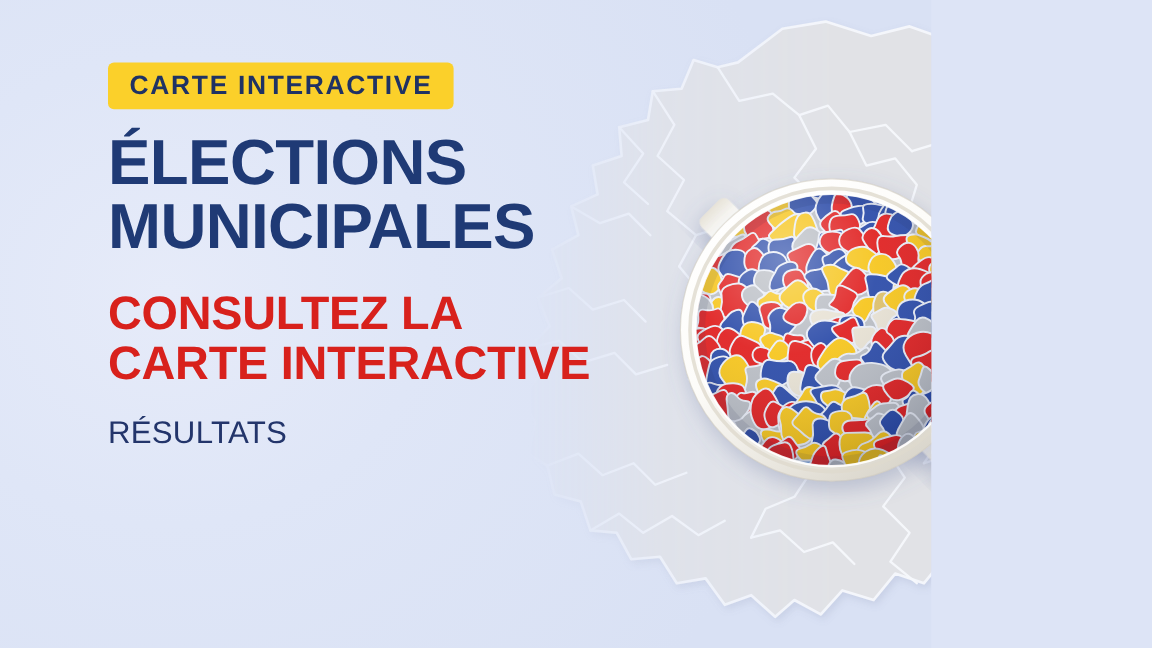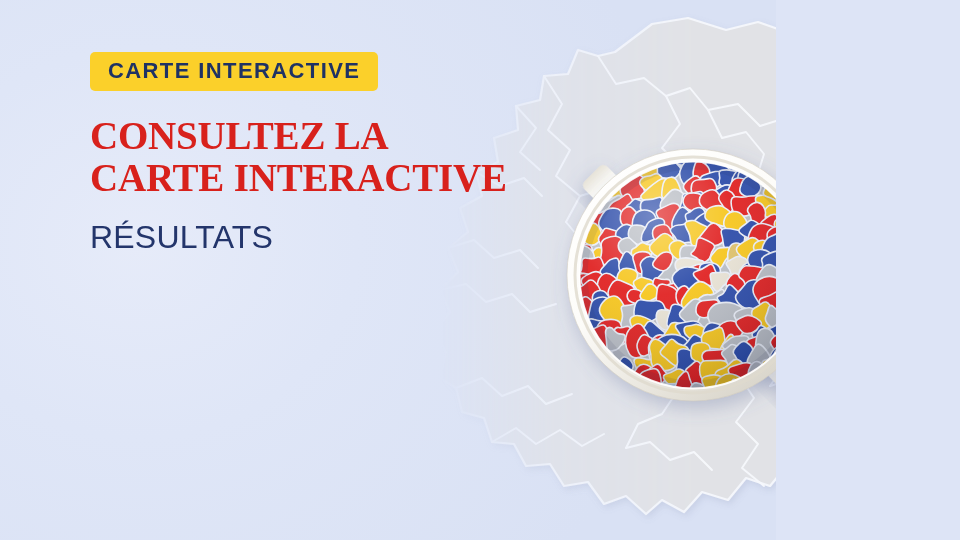--- a/index.html
+++ b/index.html
@@ -47,29 +47,28 @@
   }
   #title .ln { display:block; white-space:nowrap; }
 
   #sub-red {
     margin-top:24px;
     color:#d8211c;
     font-weight:bold;
     font-size:39px;
     line-height:1.08;
     letter-spacing:-0.2px;
-    font-family:Liberation Serif, serif;
   }
   #sub-red .ln { display:block; white-space:nowrap; }
 
   #sub-navy {
     margin-top:20px;
     color:#23356b;
     font-weight:500;
-    font-size:32px;
+    font-size:26px;
     line-height:1.16;
     letter-spacing:0.2px;
   }
   #sub-navy .ln { display:block; white-space:nowrap; }
 
   
   #map-wrap {
     position:absolute;
     left:440px; top:0;
     width:520px; height:540px;
@@ -449,20 +448,24 @@
 
         <circle cx="253" cy="275" r="113.5" fill="none" stroke="#ffffff" stroke-width="2" opacity="0.9"></circle>
       </g>
     </svg>
   </div>
 
   <div id="text-col">
 
     <div id="badge">CARTE INTERACTIVE</div>
 
+    <div id="title">
+      <span class="ln">ÉLECTIONS</span>
+      <span class="ln">MUNICIPALES</span>
+    </div>
 
     <div id="sub-red">
       <span class="ln">CONSULTEZ LA</span>
       <span class="ln">CARTE INTERACTIVE</span>
     </div>
 
     <div id="sub-navy">
       <span class="ln">RÉSULTATS</span>
     </div>
 

